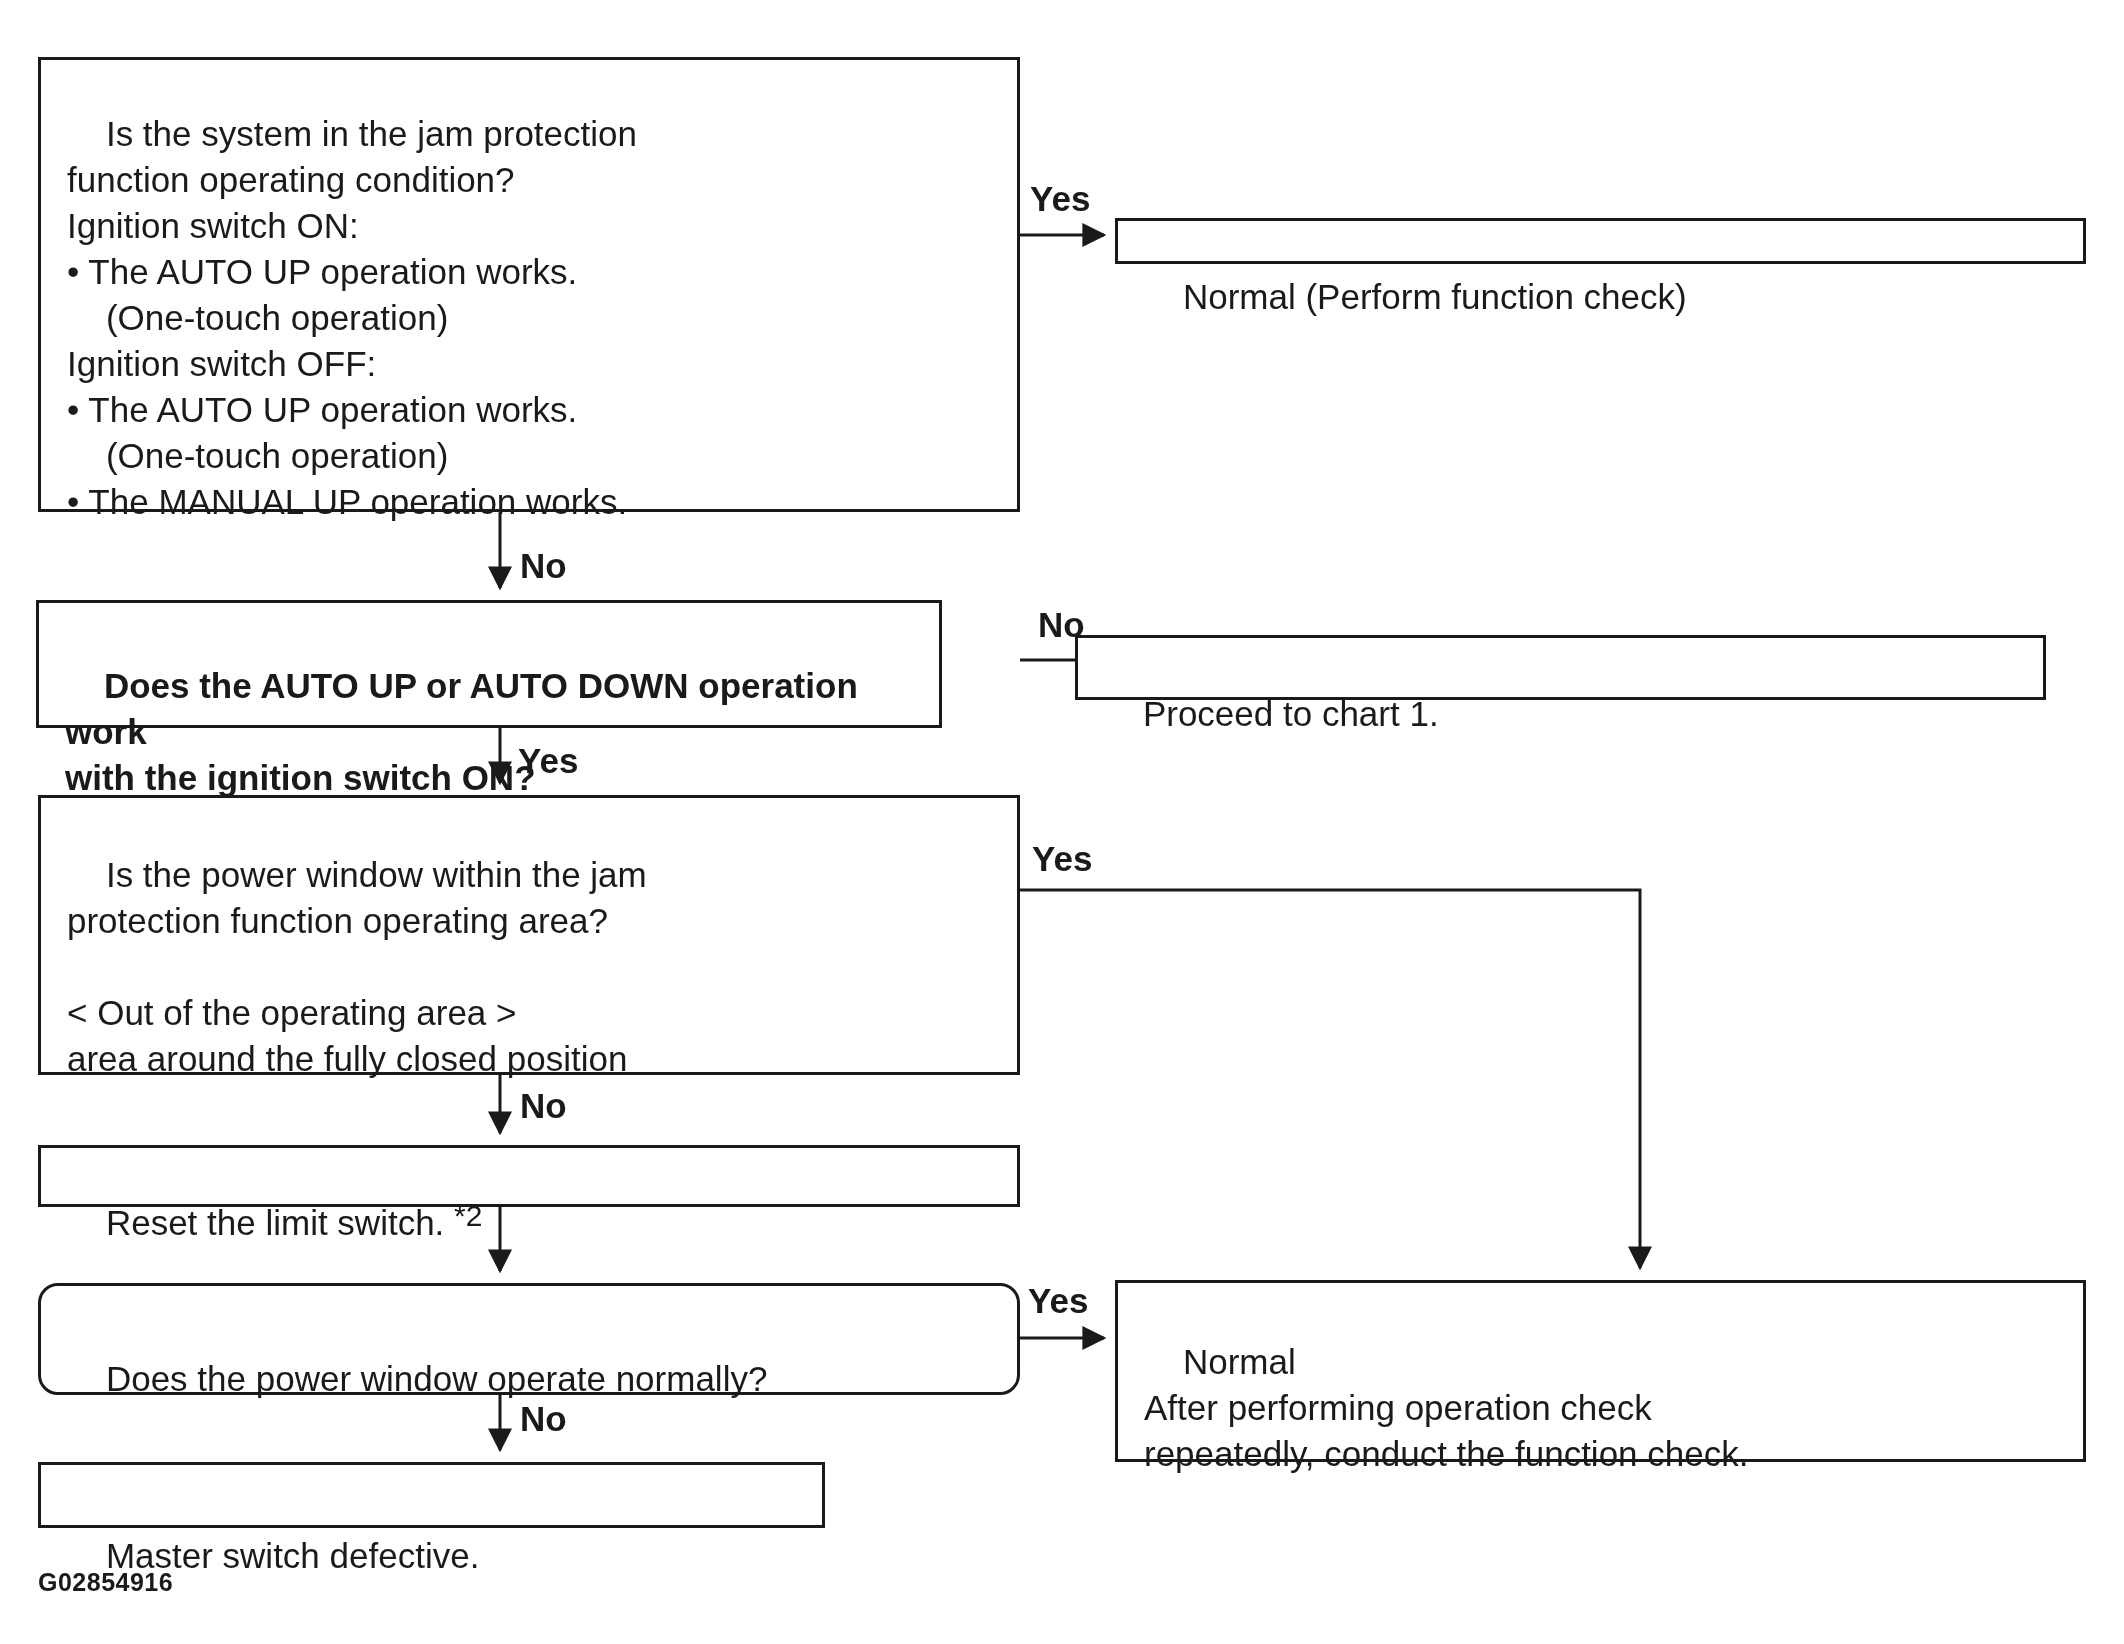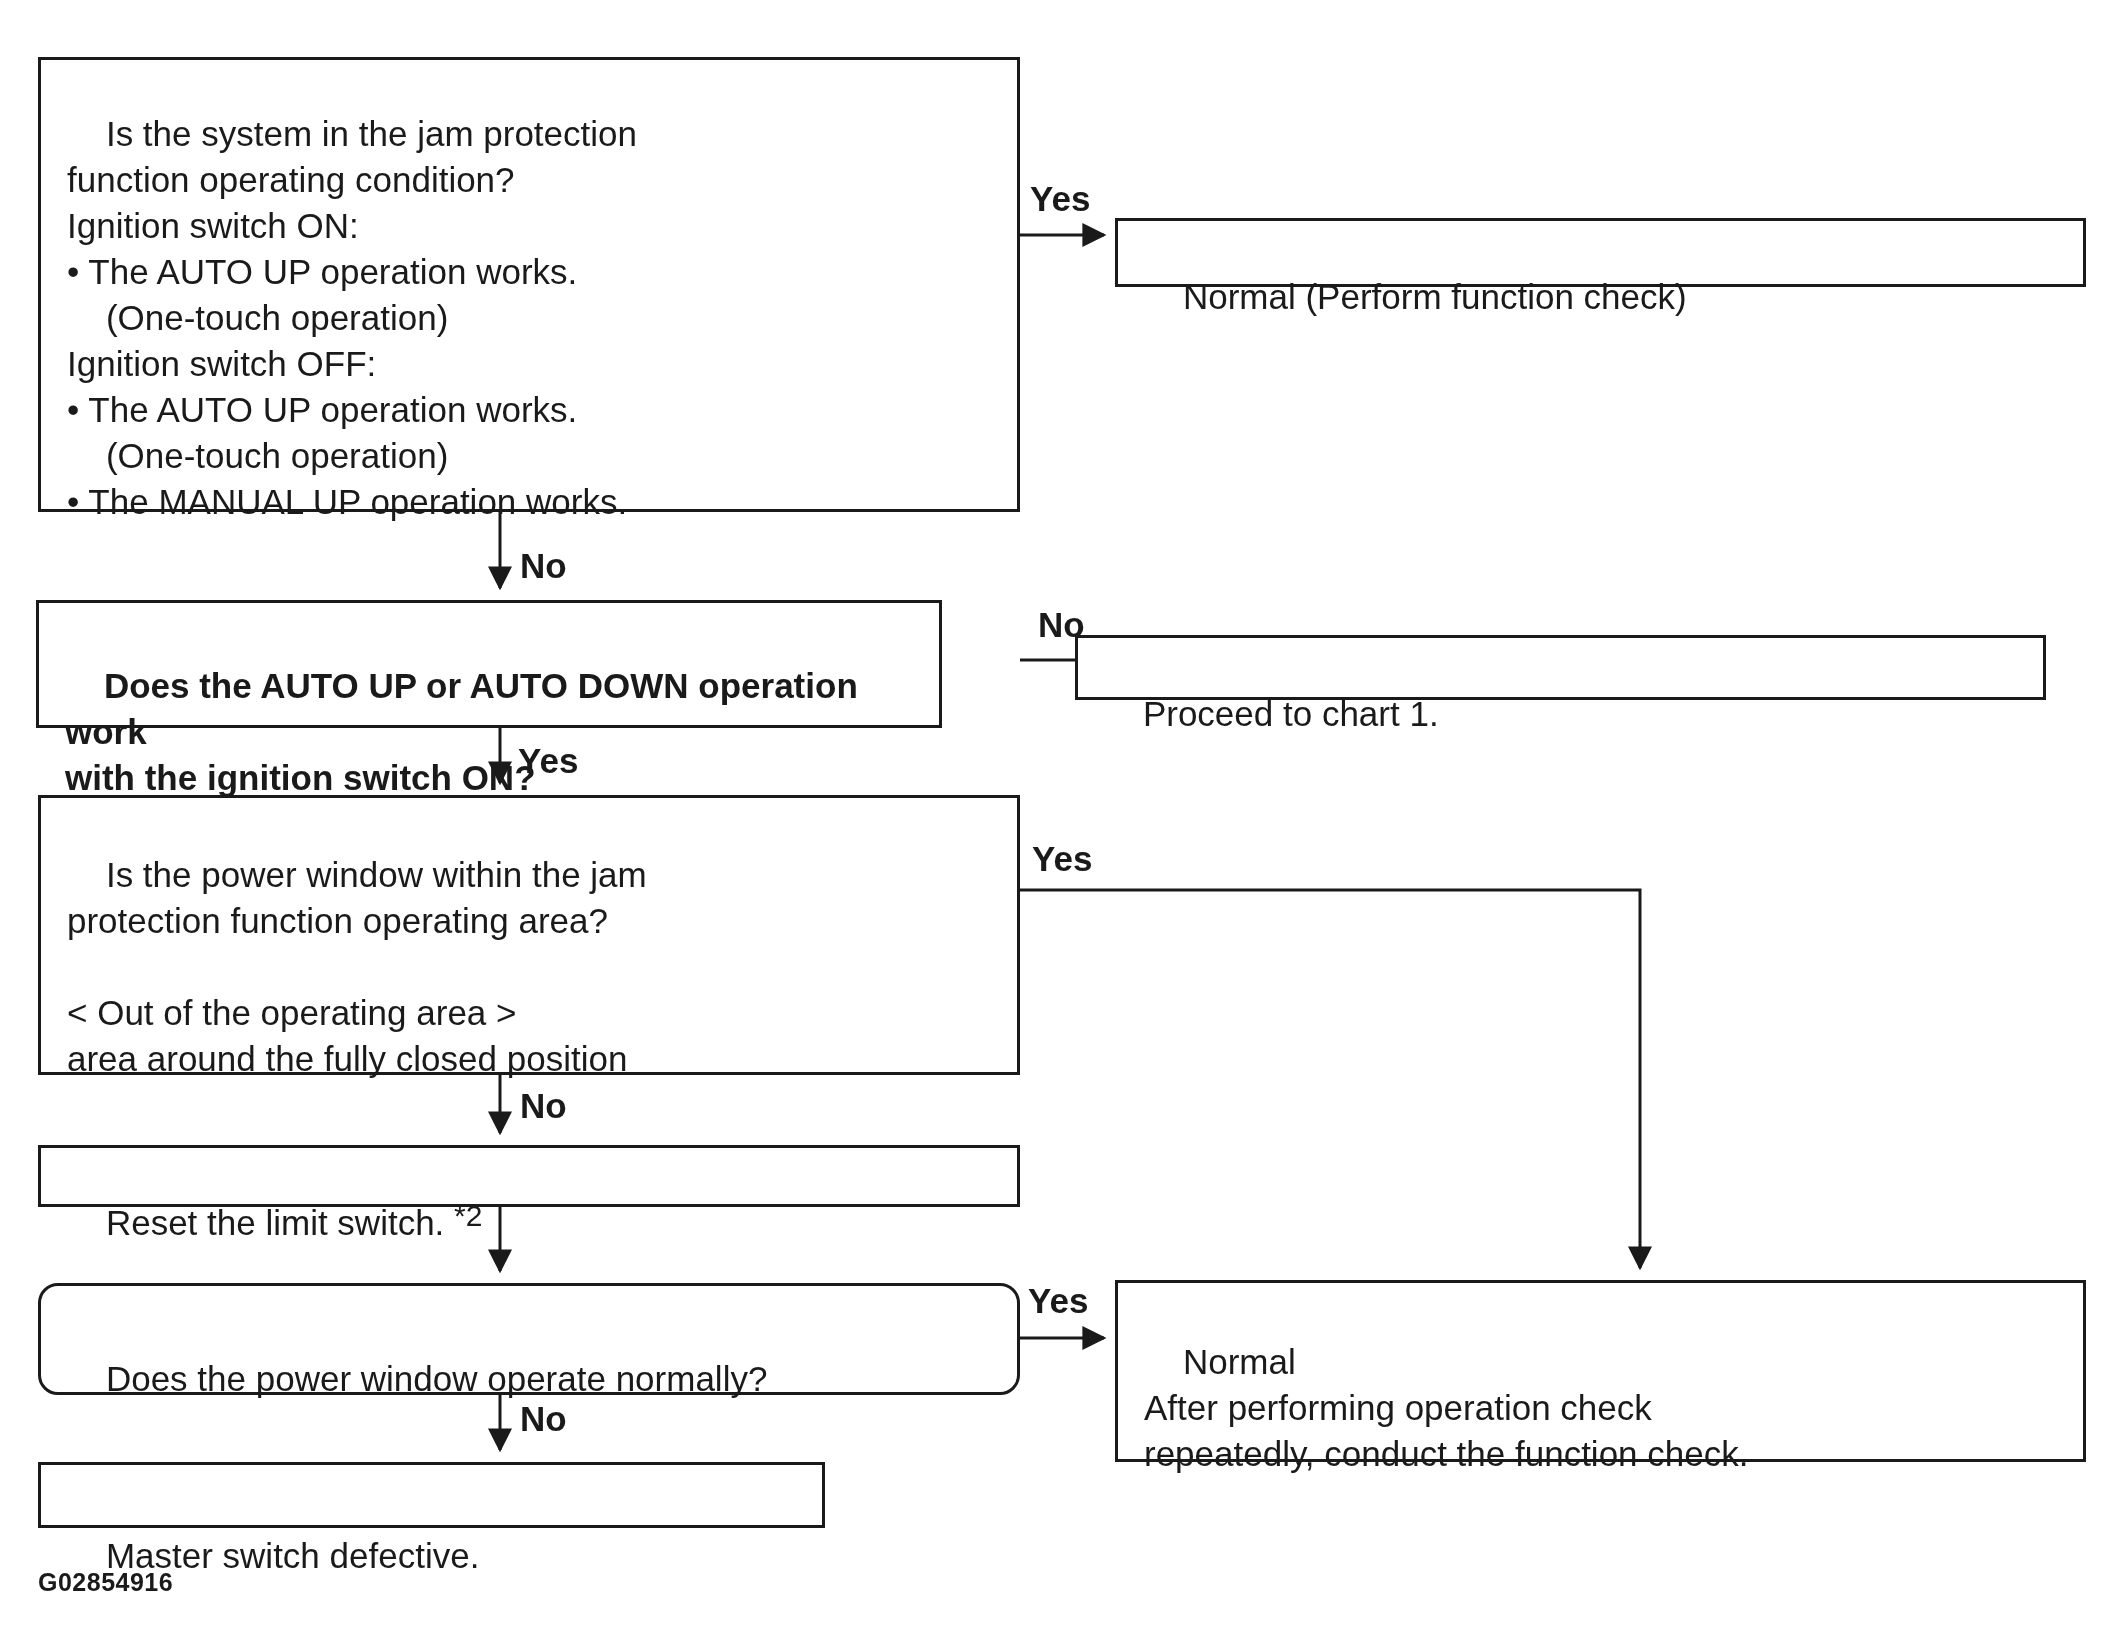--- a/index.html
+++ b/index.html
@@ -26,21 +26,21 @@
     position: absolute;
     box-sizing: border-box;
     border: 3px solid #1a1a1a;
     background: #ffffff;
     font-size: 35px;
     line-height: 46px;
     padding: 10px 26px;
     white-space: pre-wrap;
   }
   #q1        { left: 38px;   top: 57px;   width: 982px; height: 455px; padding-top: 5px; }
-  #normal1   { left: 1115px; top: 218px;  width: 971px; height: 69px;  padding-top: 7px; }
+  #normal1   { left: 1115px; top: 218px;  width: 971px; height: 46px;  padding-top: 7px; }
   #q2        { left: 36px;   top: 600px;  width: 906px; height: 128px; padding-top: 14px; font-weight: bold; }
   #chart1    { left: 1075px; top: 635px;  width: 971px; height: 65px;  padding-top: 7px; }
   #q3        { left: 38px;   top: 795px;  width: 982px; height: 280px; padding-top: 8px; }
   #reset     { left: 38px;   top: 1145px; width: 982px; height: 62px;  padding-top: 6px; }
   #q4        { left: 38px;   top: 1283px; width: 982px; height: 112px; padding-top: 24px; border-radius: 20px; }
   #normal2   { left: 1115px; top: 1280px; width: 971px; height: 182px; padding-top: 10px; }
   #defective { left: 38px;   top: 1462px; width: 787px; height: 66px;  padding-top: 22px; }
   .footnote-ref {
     position: relative;
     top: -9px;

